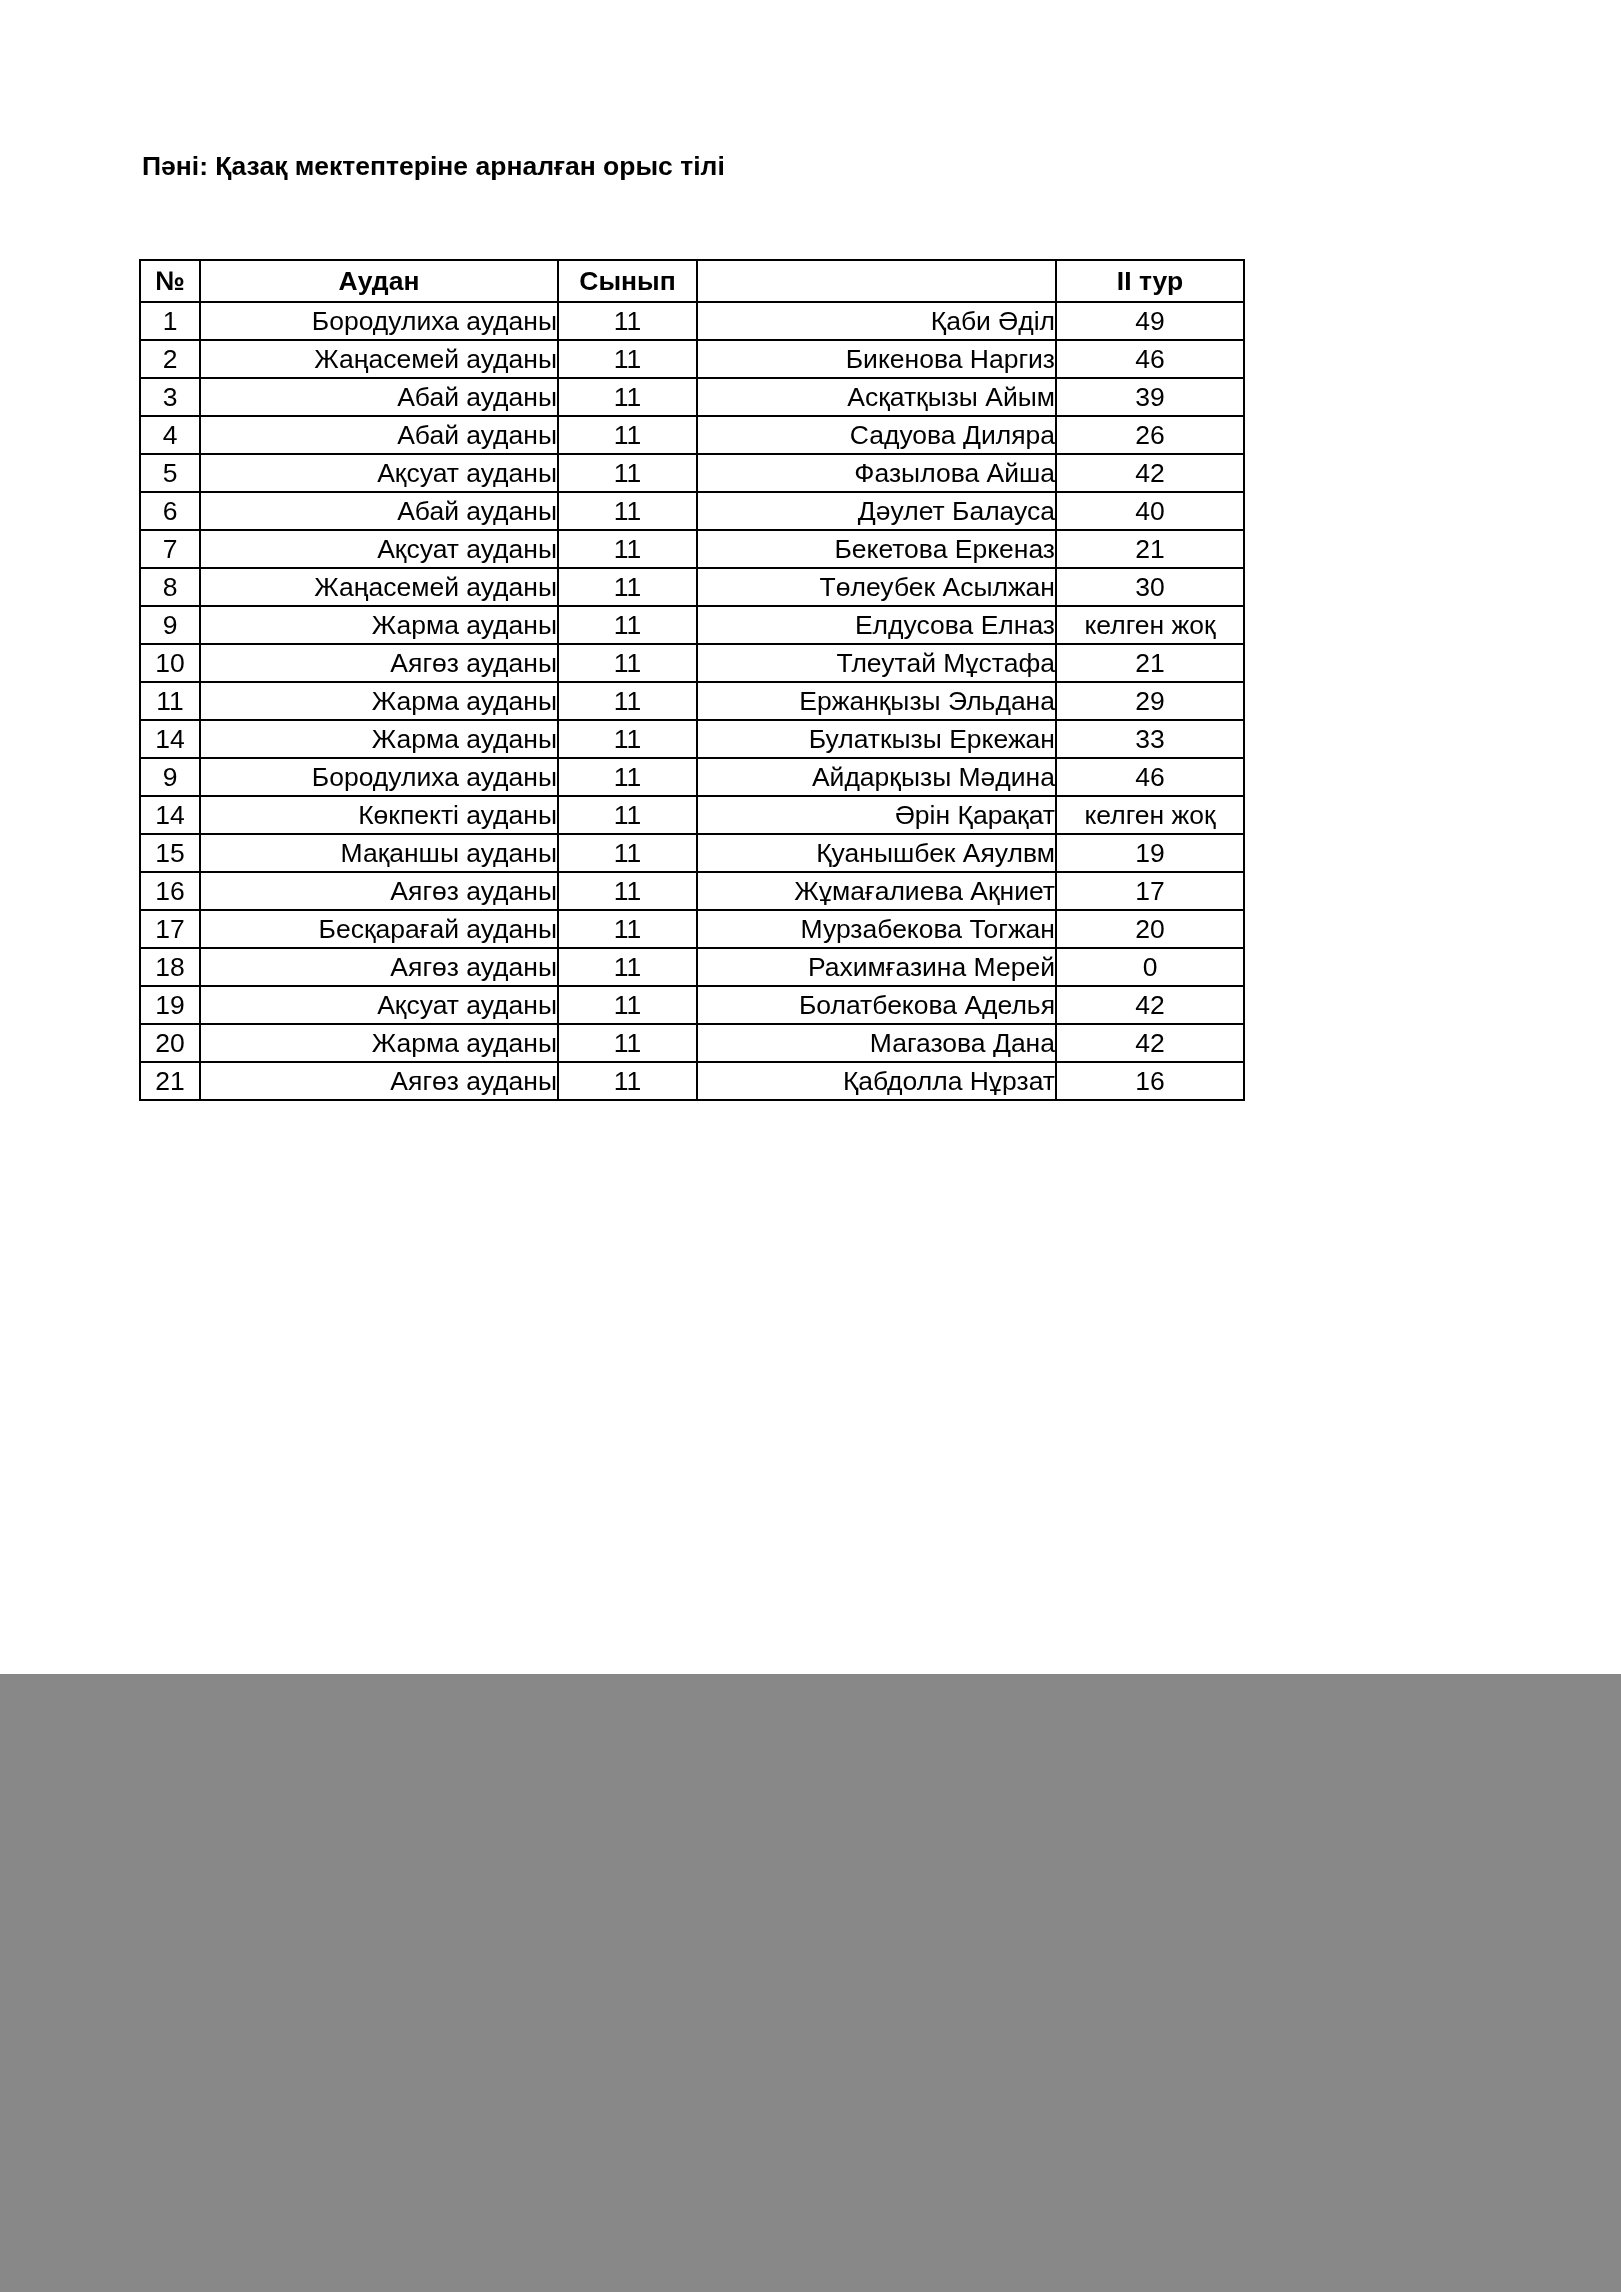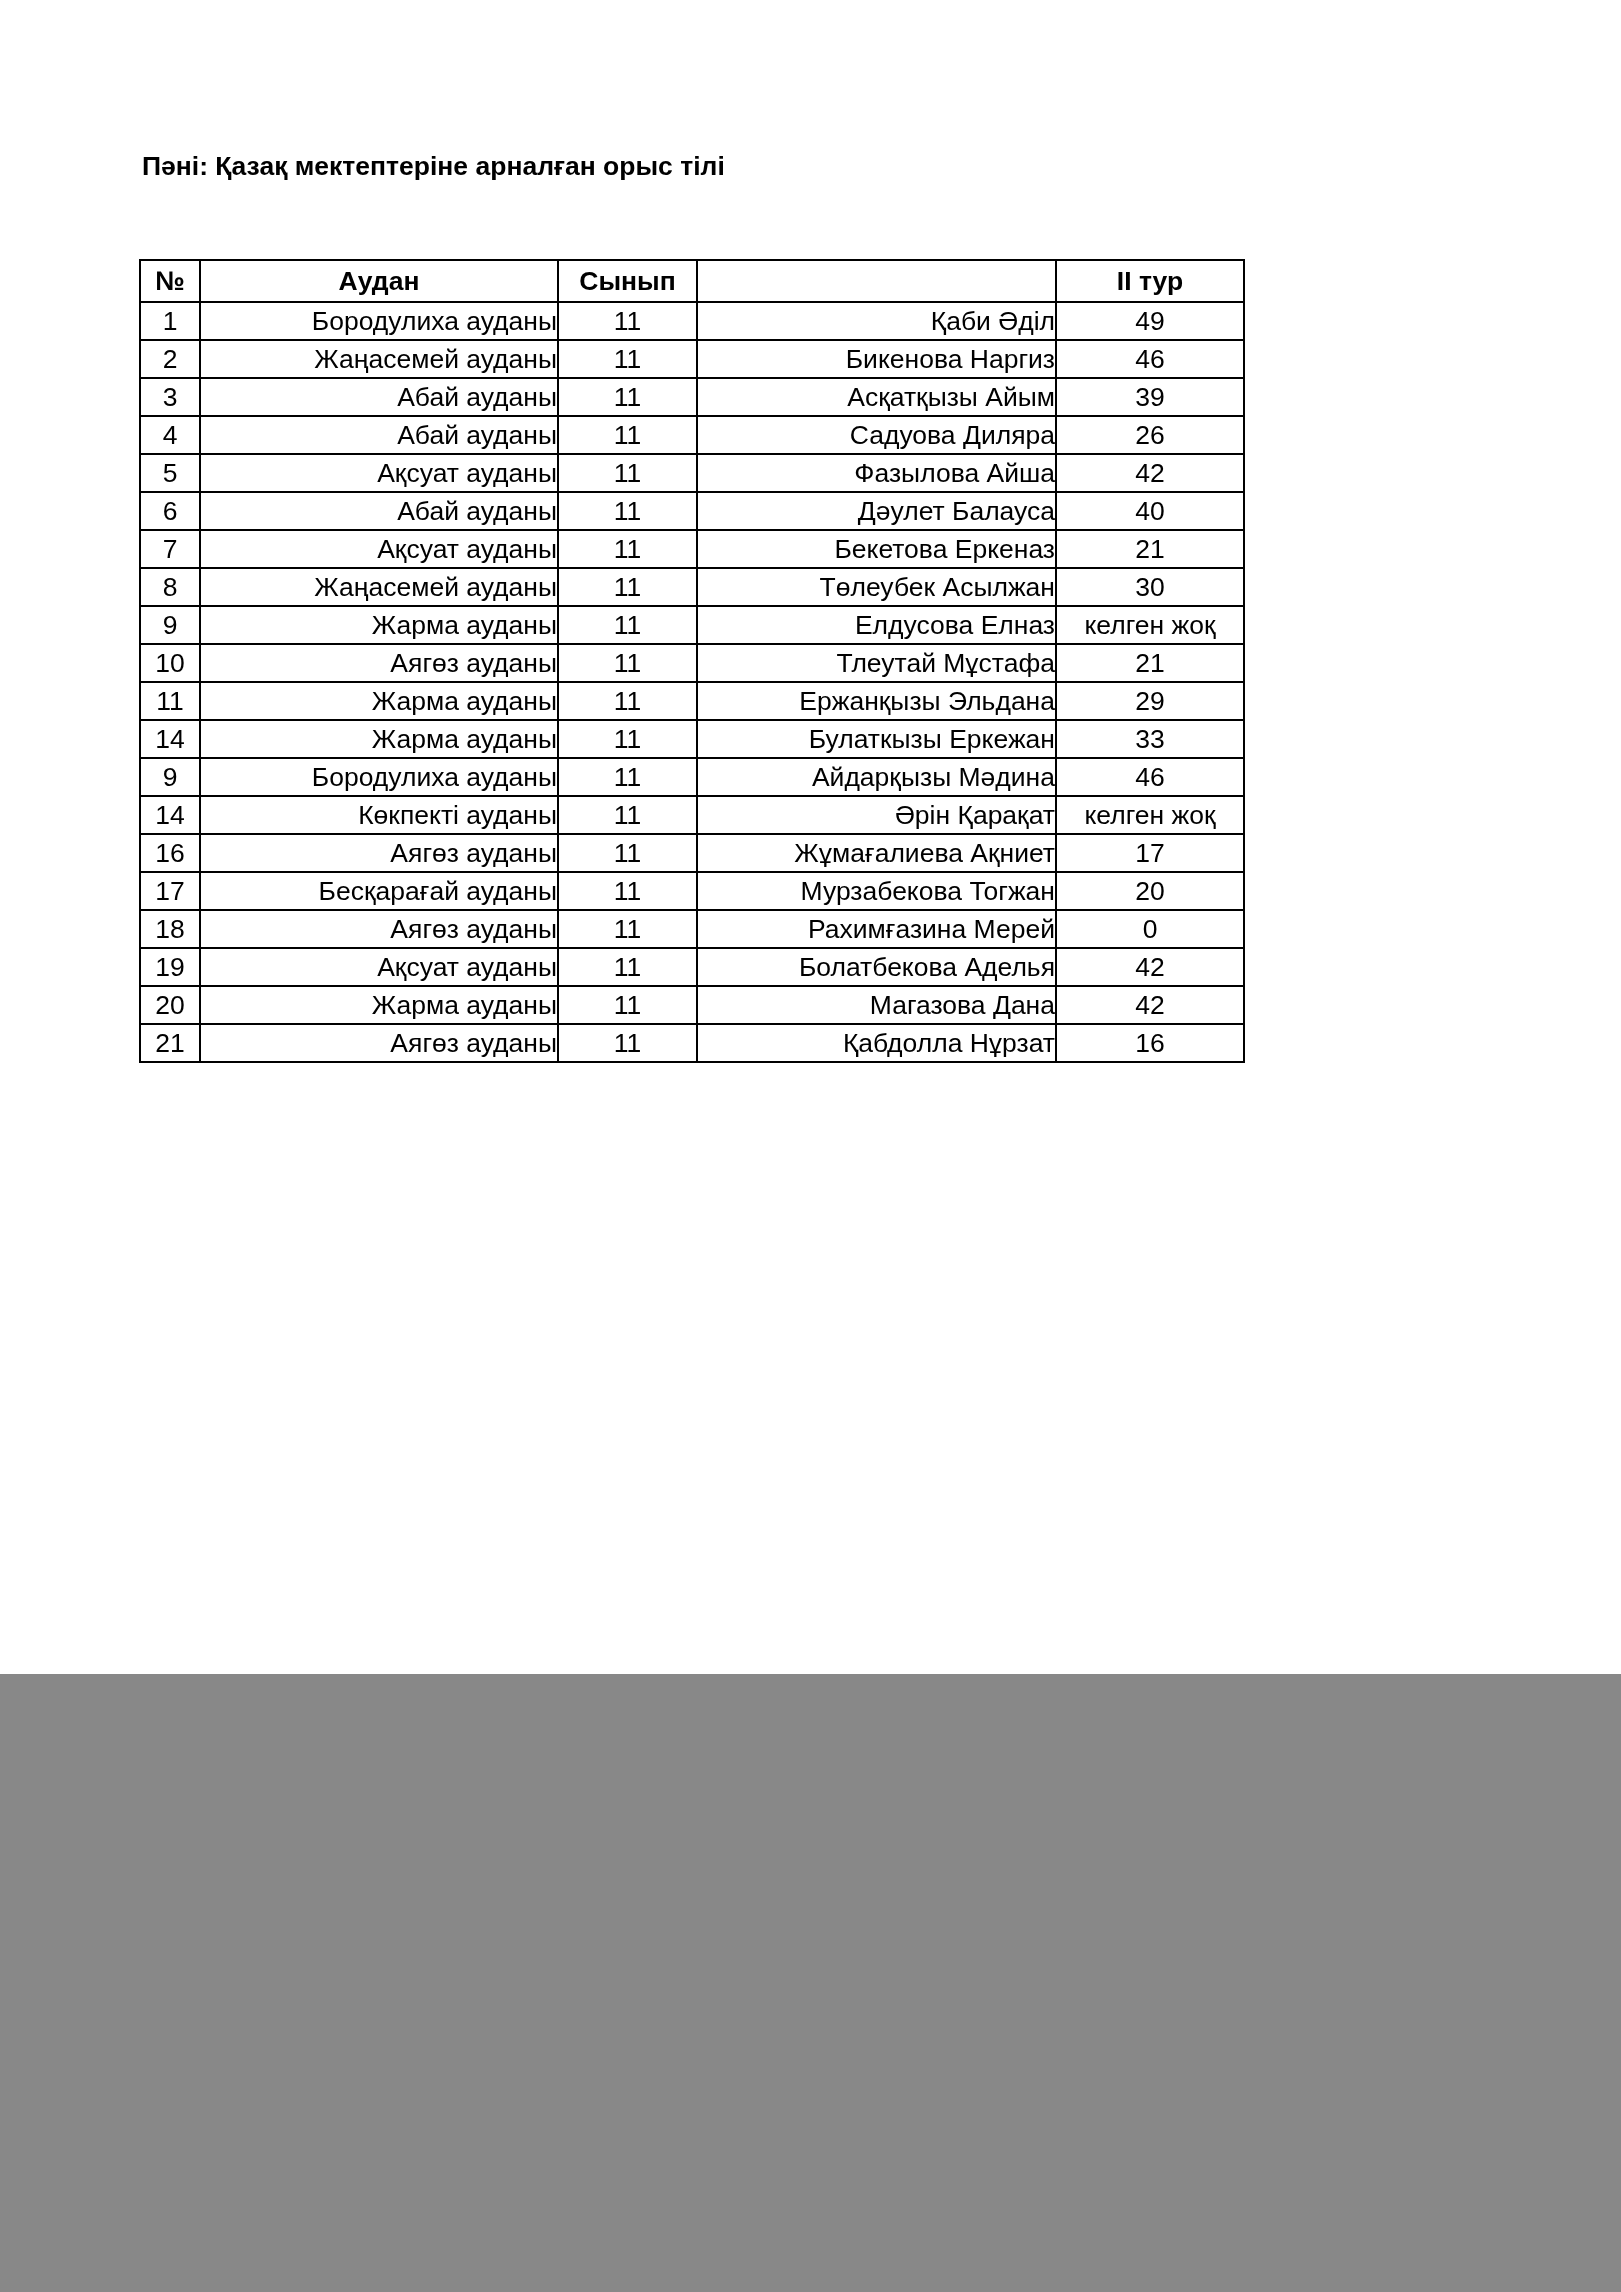--- a/index.html
+++ b/index.html
@@ -183,20 +183,27 @@
           <td class="cell-score">46</td>
         </tr>
         <tr>
           <td class="cell-no">14</td>
           <td class="cell-district">Көкпекті ауданы</td>
           <td class="cell-grade">11</td>
           <td class="cell-name">Әрін Қарақат</td>
           <td class="cell-score">келген жоқ</td>
         </tr>
         <tr>
+          <td class="cell-no">15</td>
+          <td class="cell-district">Мақаншы ауданы</td>
+          <td class="cell-grade">11</td>
+          <td class="cell-name">Қуанышбек Аяулвм</td>
+          <td class="cell-score">19</td>
+        </tr>
+        <tr>
           <td class="cell-no">16</td>
           <td class="cell-district">Аягөз ауданы</td>
           <td class="cell-grade">11</td>
           <td class="cell-name">Жұмағалиева Ақниет</td>
           <td class="cell-score">17</td>
         </tr>
         <tr>
           <td class="cell-no">17</td>
           <td class="cell-district">Бесқарағай ауданы</td>
           <td class="cell-grade">11</td>

